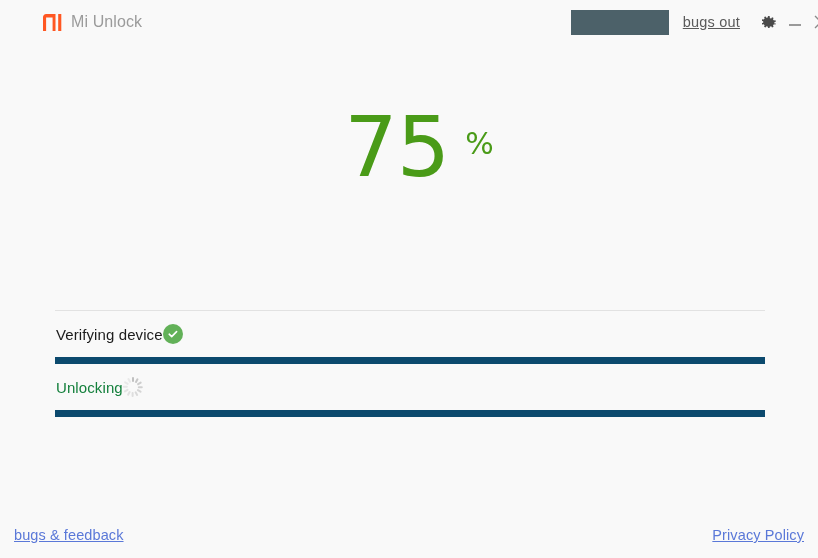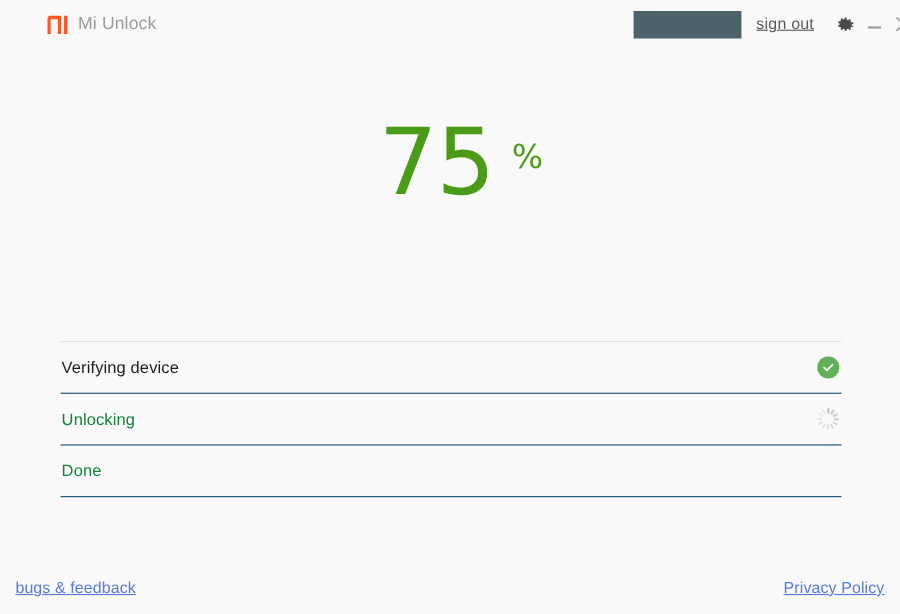--- a/index.html
+++ b/index.html
@@ -127,22 +127,22 @@
     position: absolute;
     left: 55px;
     top: 310px;
     width: 710px;
     border-top: 1px solid #e2e2e2;
   }
   .step-row {
     height: 46px;
     display: flex;
     align-items: center;
-    justify-content: space-between;
-    border-bottom: 1px solid #0c4a6e;
+    justify-content: flex-start;
+    border-bottom: 7px solid #0c4a6e;
     padding: 0 2px 0 1px;
   }
   .step-label {
     font-size: 15px;
     letter-spacing: 0.1px;
   }
   .step-row.done .step-label { color: #1c1c1c; }
   .step-row.pending .step-label { color: #15803d; }
 
   .check-badge {
@@ -214,21 +214,21 @@
         <path d="M0 3.1C0 1.4 1.4 0 3.1 0h9.4v17H9.6V3.4H3.1v13.6H0V3.1z" fill="#ff5722"></path>
         <rect x="15.2" y="0" width="3.1" height="17" fill="#ff5722"></rect>
       </svg>
     </span>
     <span class="app-title">Mi Unlock</span>
   </div>
 
   <div class="titlebar-right">
     <div class="user-redaction"></div>
 
-    <span class="signout">sign out</span>
+    <span class="signout">bugs out</span>
 
     <span class="icon-btn gear-icon">
       <svg width="15" height="15" viewBox="0 0 16 16" xmlns="http://www.w3.org/2000/svg">
         <path fill="#4a4a4a" d="M8 5.2A2.8 2.8 0 1 0 8 10.8 2.8 2.8 0 0 0 8 5.2zm0 4.4A1.6 1.6 0 1 1 8 6.4a1.6 1.6 0 0 1 0 3.2z"></path>
         <path fill="#4a4a4a" d="M15 9.1l-1.3-.3a5.9 5.9 0 0 0 0-1.6L15 6.9a.5.5 0 0 0 .4-.6l-.3-1a.5.5 0 0 0-.6-.3l-1.3.3a5.6 5.6 0 0 0-1.1-1.2l.5-1.2a.5.5 0 0 0-.2-.6l-.9-.5a.5.5 0 0 0-.7.2l-.7 1.1a5.7 5.7 0 0 0-1.6-.3L8.3.6A.5.5 0 0 0 7.8.2H6.7a.5.5 0 0 0-.5.4L6 1.8a5.7 5.7 0 0 0-1.6.3l-.7-1.1a.5.5 0 0 0-.7-.2l-.9.5a.5.5 0 0 0-.2.6l.5 1.2A5.6 5.6 0 0 0 1.3 4.3L0 4a.5.5 0 0 0-.6.3v.1l-.3 1a.5.5 0 0 0 .4.6l1.3.3a5.9 5.9 0 0 0 0 1.6L-.5 8.2a.5.5 0 0 0-.4.6l.3 1a.5.5 0 0 0 .6.3L1.3 9.8a5.6 5.6 0 0 0 1.1 1.2l-.5 1.2a.5.5 0 0 0 .2.6l.9.5a.5.5 0 0 0 .7-.2l.7-1.1a5.7 5.7 0 0 0 1.6.3l.2 1.3a.5.5 0 0 0 .5.4h1.1a.5.5 0 0 0 .5-.4l.2-1.3a5.7 5.7 0 0 0 1.6-.3l.7 1.1a.5.5 0 0 0 .7.2l.9-.5a.5.5 0 0 0 .2-.6l-.5-1.2a5.6 5.6 0 0 0 1.1-1.2l1.3.3a.5.5 0 0 0 .6-.3l.3-1a.5.5 0 0 0-.4-.6z" transform="translate(0.6 0.9) scale(0.92)"></path>
       </svg>
     </span>
 
     <span class="icon-btn min-icon"></span>
 
@@ -269,24 +269,20 @@
       <i style="transform:rotate(150deg);opacity:.52"></i>
       <i style="transform:rotate(180deg);opacity:.45"></i>
       <i style="transform:rotate(210deg);opacity:.4"></i>
       <i style="transform:rotate(240deg);opacity:.36"></i>
       <i style="transform:rotate(270deg);opacity:.32"></i>
       <i style="transform:rotate(300deg);opacity:.28"></i>
       <i style="transform:rotate(330deg);opacity:.25"></i>
     </span>
   </div>
 
-  <div class="step-row pending">
-    <span class="step-label">Done</span>
-    <span></span>
-  </div>
 
 </div>
 
 <div class="footer">
   <div class="footer-left">
     <span class="link-blue">bugs &amp; feedback</span>
   </div>
   <div class="footer-right">
     <span class="link-blue">Privacy Policy</span>
   </div>

